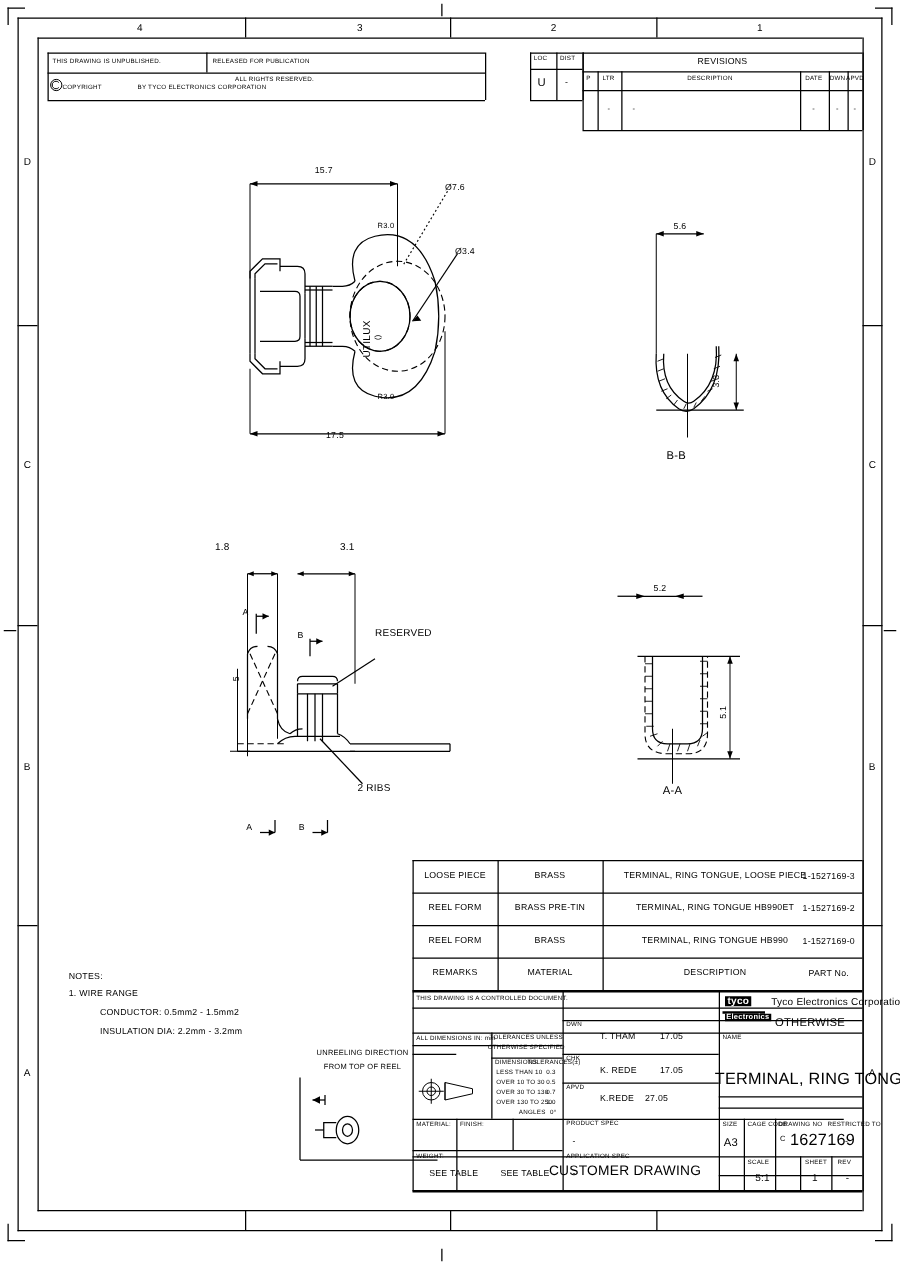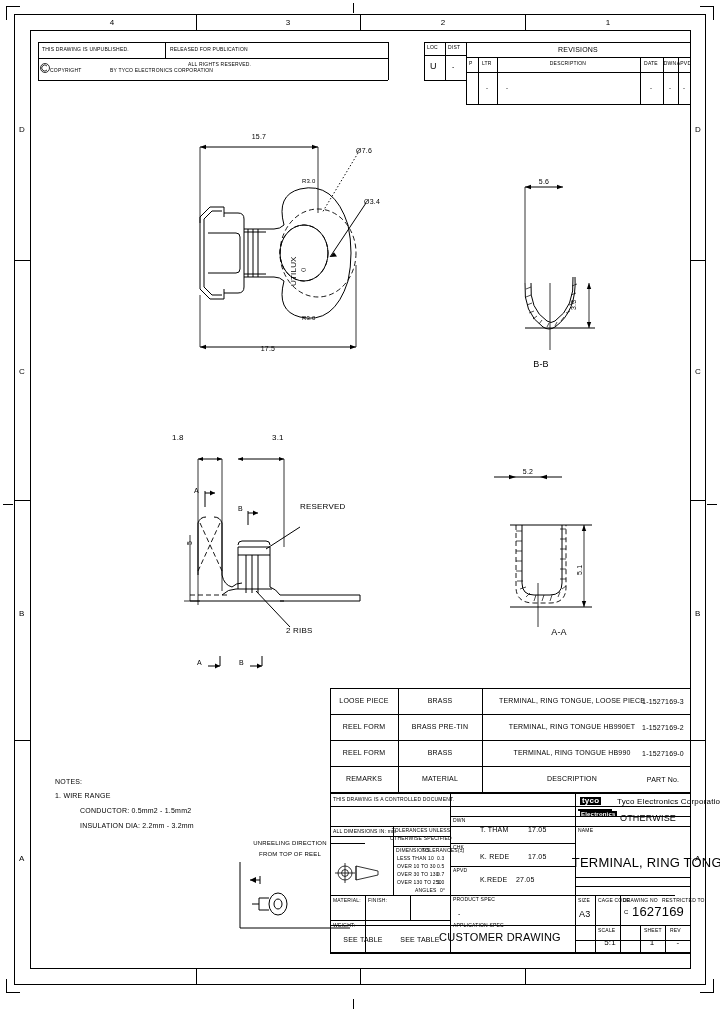--- a/index.html
+++ b/index.html
@@ -360,21 +360,21 @@
 
     <line x1="58" y1="128" x2="58" y2="172" class="sth"></line>
 
     <line x1="104" y1="70" x2="104" y2="152" class="sth"></line>
     <path d="M104 70 l-2.2 6 h4.4 z" class="fillb"></path>
     <path d="M104 152 l-2.2 -6 h4.4 z" class="fillb"></path>
   </svg>
 
   <div class="txt t7 ctr" style="left:528px;top:468px;">5.2</div>
   <div class="txt t7 rot90" style="left:576px;top:575px;">5.1</div>
-  <div class="txt t9 ctr" style="left:559px;top:628px;">A-A</div>
+  <div class="txt t9 ctr" style="left:538px;top:628px;">A-A</div>
 
   <div class="txt t7" style="left:55px;top:778px;">NOTES:</div>
   <div class="txt t7" style="left:55px;top:792px;">1. WIRE RANGE</div>
   <div class="txt t7" style="left:80px;top:807px;">CONDUCTOR:  0.5mm2 - 1.5mm2</div>
   <div class="txt t7" style="left:80px;top:822px;">INSULATION DIA: 2.2mm - 3.2mm</div>
 
   <div class="txt t6 ctr" style="left:290px;top:840px;">UNREELING DIRECTION</div>
   <div class="txt t6 ctr" style="left:290px;top:851px;">FROM TOP OF REEL</div>
   <svg width="130" height="80" style="left:230px;top:862px;">
     <line x1="10" y1="0" x2="10" y2="66" class="s"></line>

